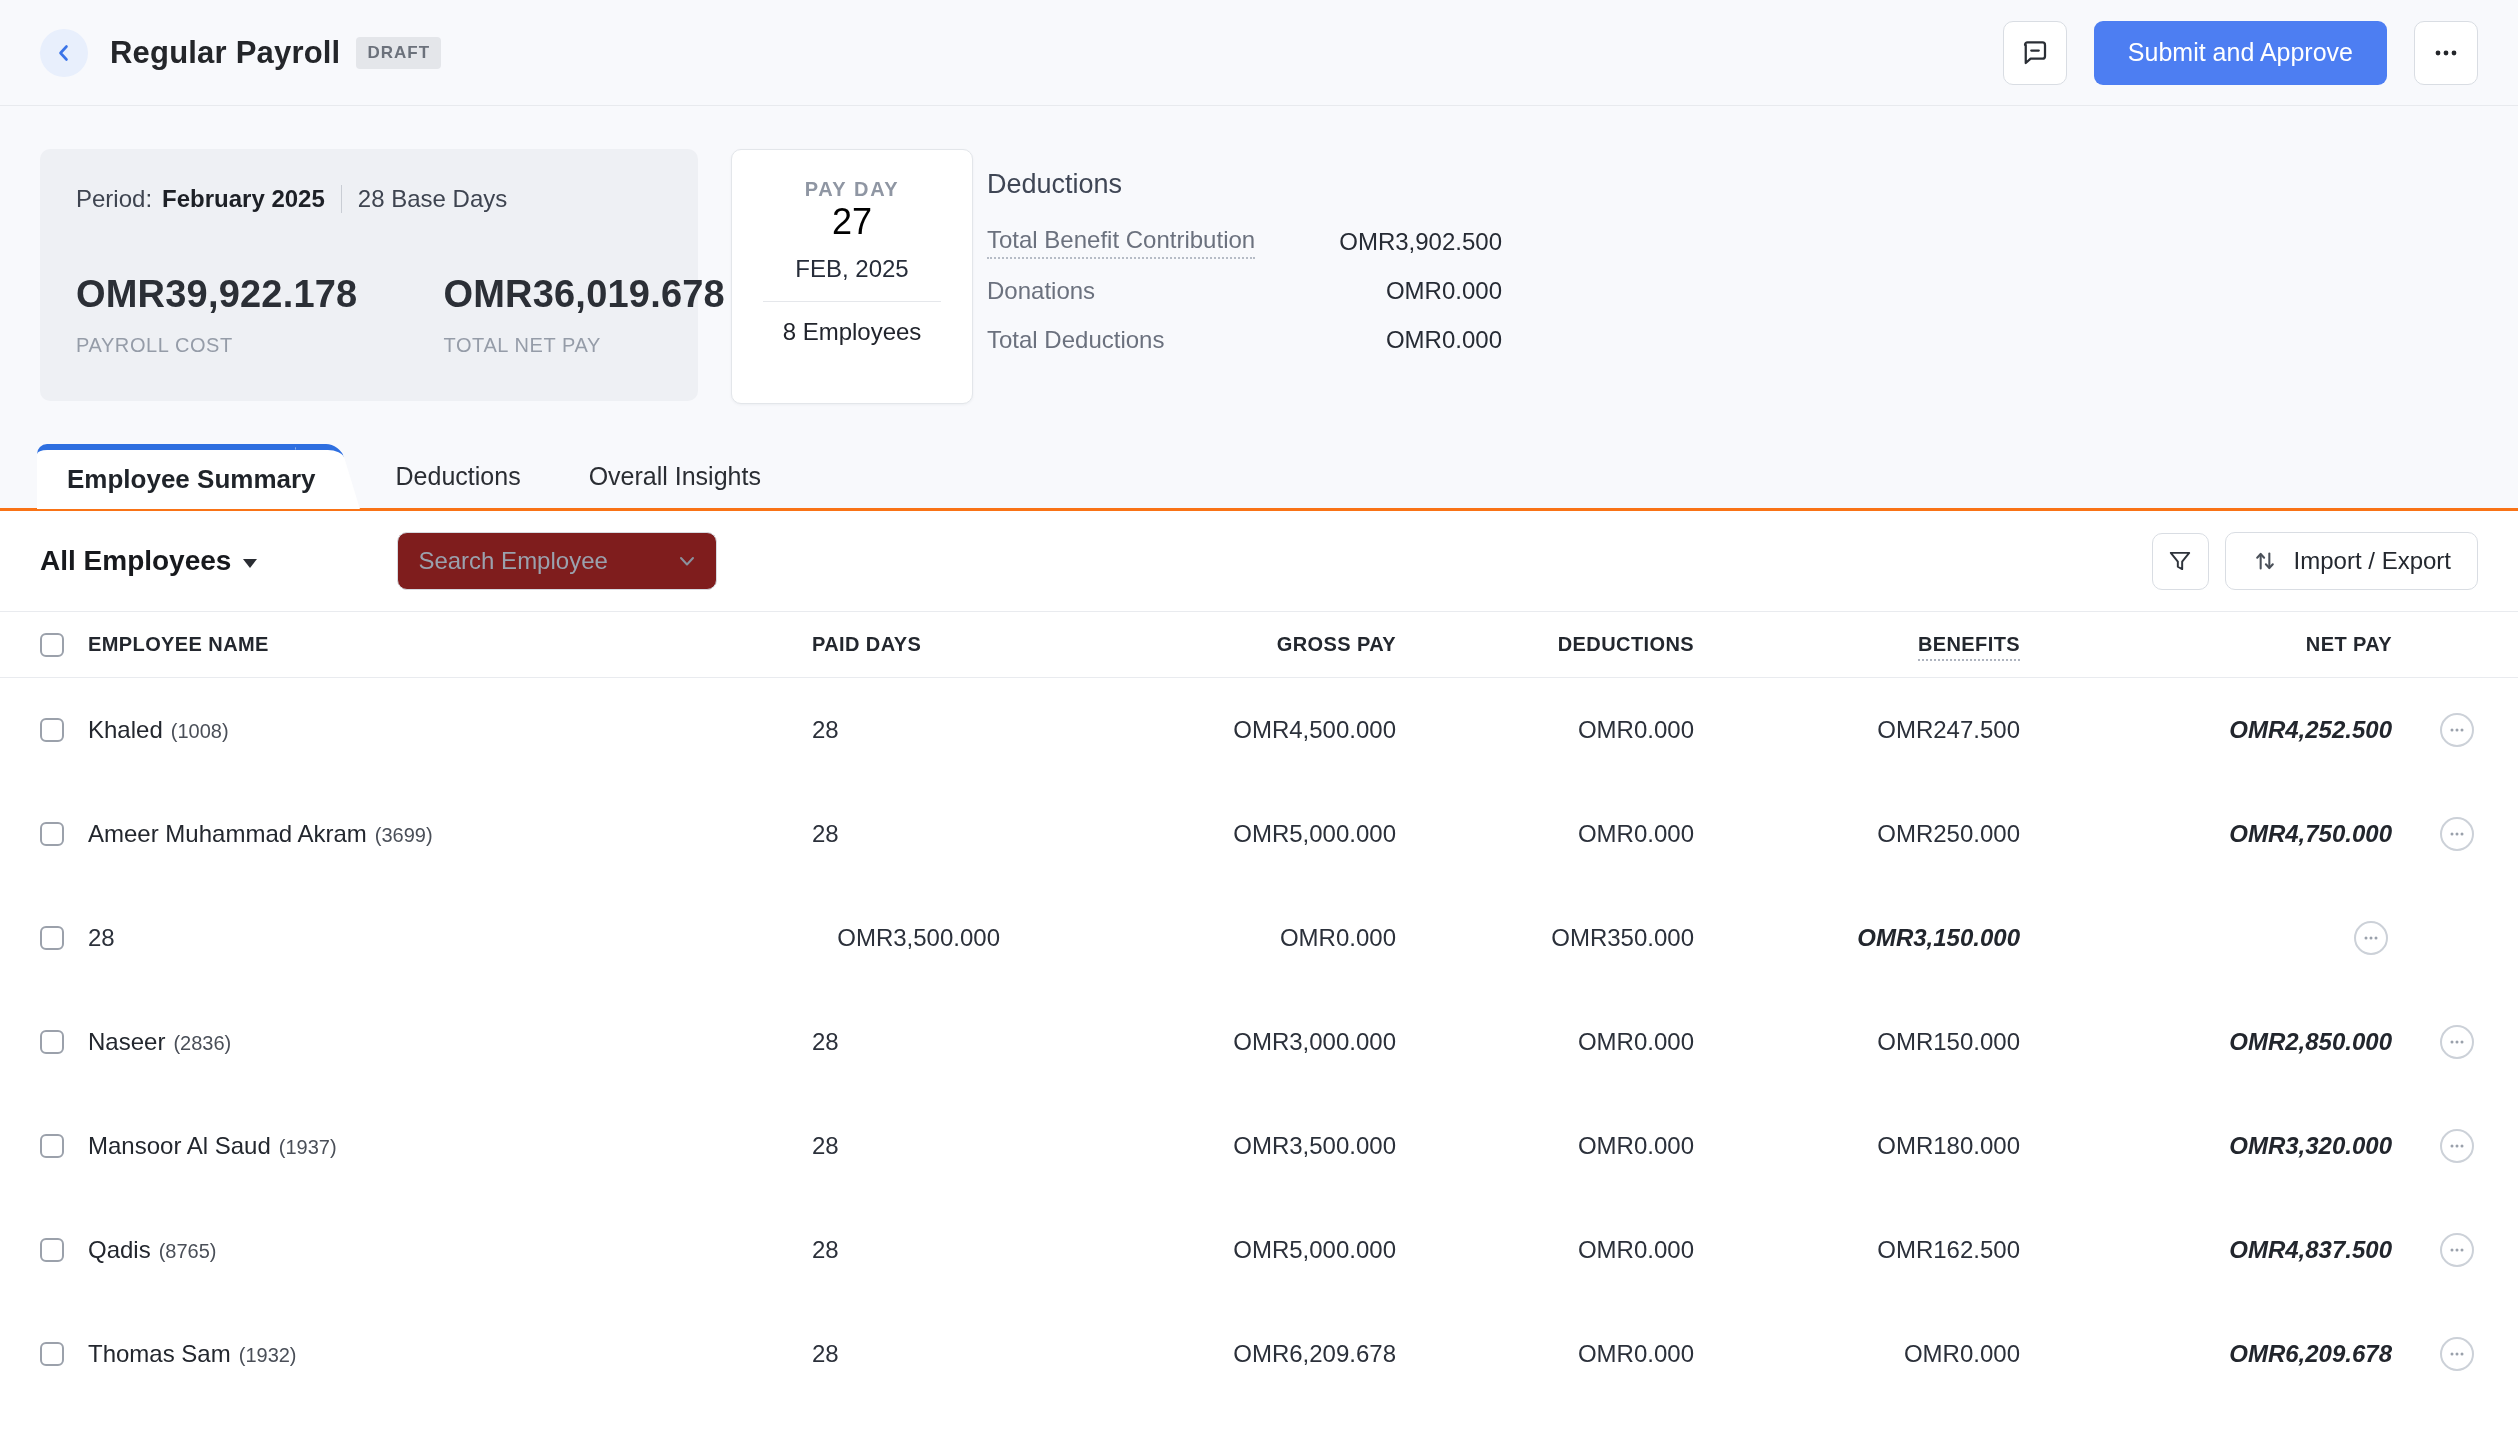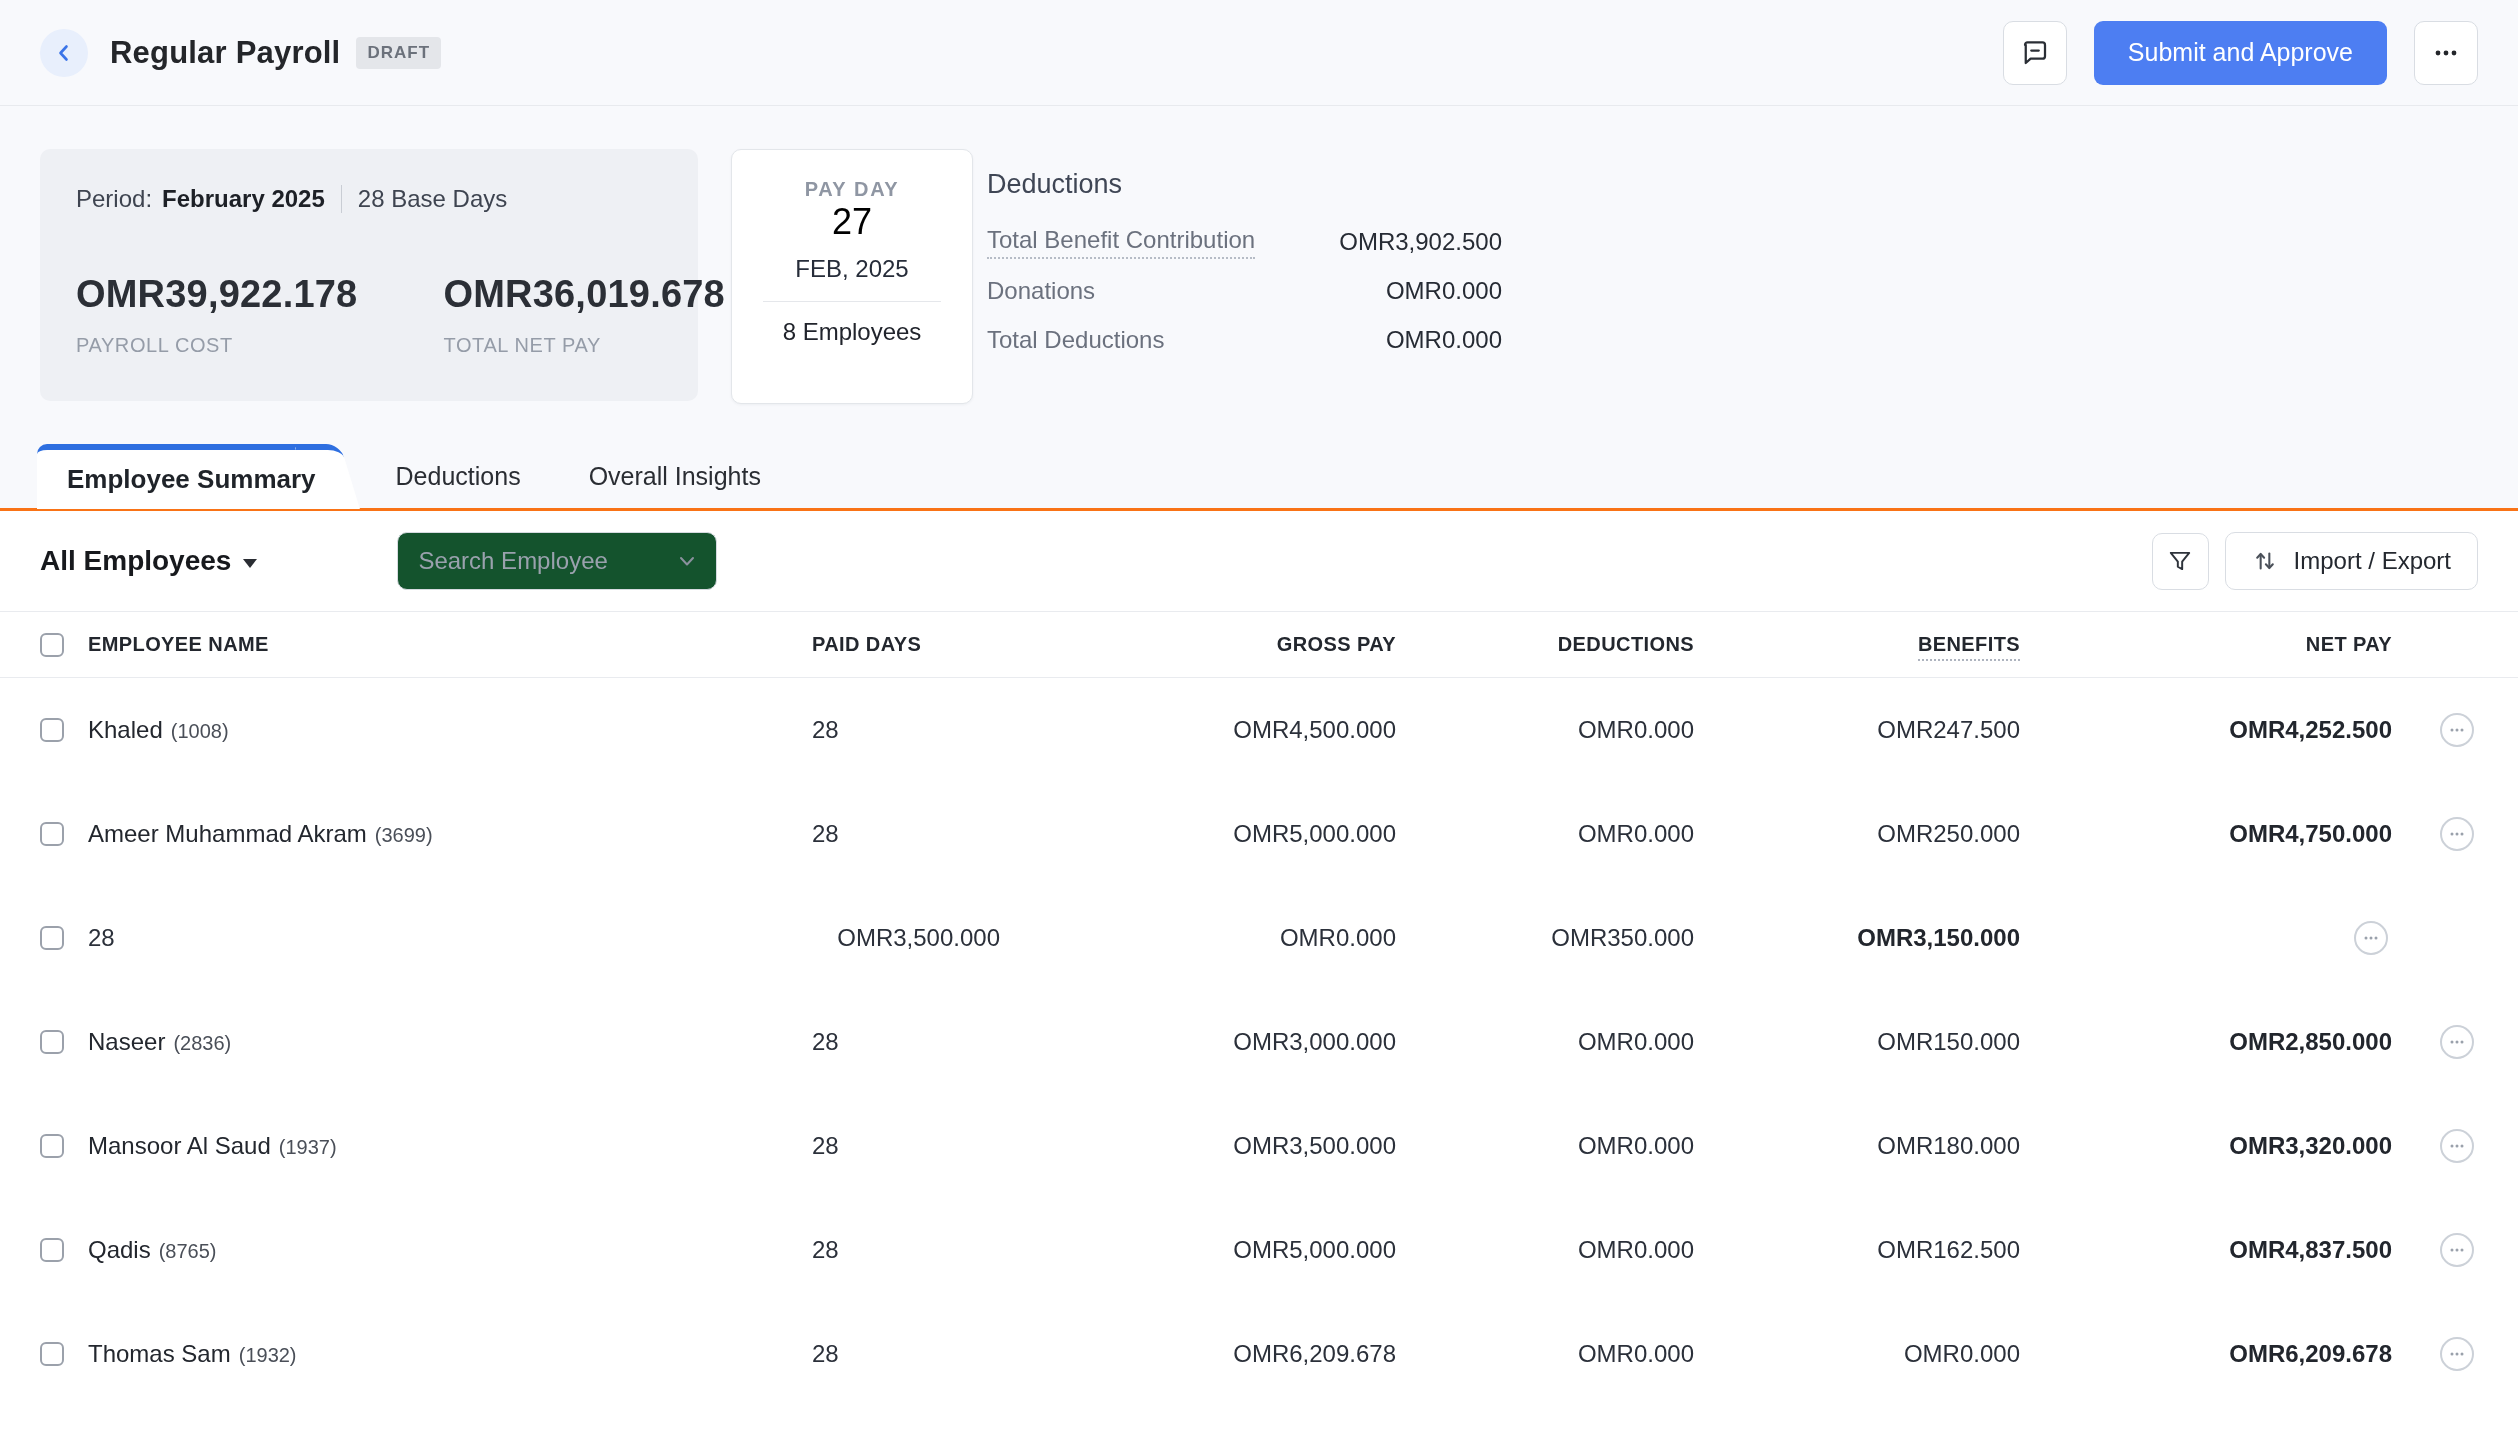--- a/index.html
+++ b/index.html
@@ -104,21 +104,21 @@
   }
   .tab.first-inactive{margin-left:36px;}
   
   .content{background:#fff;flex:1 1 auto;display:flex;flex-direction:column;}
   .toolbar{height:100px;flex:0 0 100px;display:flex;align-items:center;padding:0 40px;}
   .all-emp{display:flex;align-items:center;cursor:pointer;font-size:28px;font-weight:700;color:#17191d;}
   .caret-down{width:0;height:0;margin-left:12px;margin-top:4px;
     border-left:7px solid transparent;border-right:7px solid transparent;border-top:9px solid #2a2d33;}
   .search-select{
     margin-left:140px;width:320px;height:58px;
-    border:1px solid #d6dae0;border-radius:10px;background:#14532d;cursor:pointer;
+    border:1px solid #d6dae0;border-radius:10px;background:#7f1d1d;cursor:pointer;
     display:flex;align-items:center;justify-content:space-between;
     padding:0 18px 0 20px;font-size:24px;color:#9aa1ad;
   }
   .toolbar-spacer{flex:1;}
   .filter-btn{
     width:57px;height:57px;background:#fff;border:1px solid #d9dde3;border-radius:10px;
     display:flex;align-items:center;justify-content:center;cursor:pointer;
   }
   .import-btn{
     margin-left:16px;height:58px;padding:0 26px;
@@ -141,21 +141,21 @@
   .th-right{text-align:right;}
   .th-benefits span{border-bottom:2px dotted #aeb4bf;padding-bottom:4px;cursor:help;}
   .checkbox{
     width:24px;height:24px;border:2px solid #9ba1ab;border-radius:6px;background:#fff;cursor:pointer;
   }
   .trow{height:104px;}
   .cell-name{font-size:24px;color:#23272e;cursor:pointer;}
   .cell-name .emp-id{font-size:20px;color:#4a4f58;margin-left:8px;}
   .cell-paid{font-size:24px;color:#2b303a;}
   .cell-money{font-size:24px;color:#2b303a;text-align:right;}
-  .cell-net{font-size:24px;font-weight:700;color:#22262d;text-align:right;}
+  .cell-net{font-size:24px;font-weight:700;color:#22262d;text-align:right;font-style:italic;}
   .row-actions{
     justify-self:end;margin-right:4px;
     width:34px;height:34px;border-radius:50%;
     border:2px solid #ccd1d8;background:#fff;cursor:pointer;
     display:flex;align-items:center;justify-content:center;
   }
 </style>
 </head>
 <body>
 

